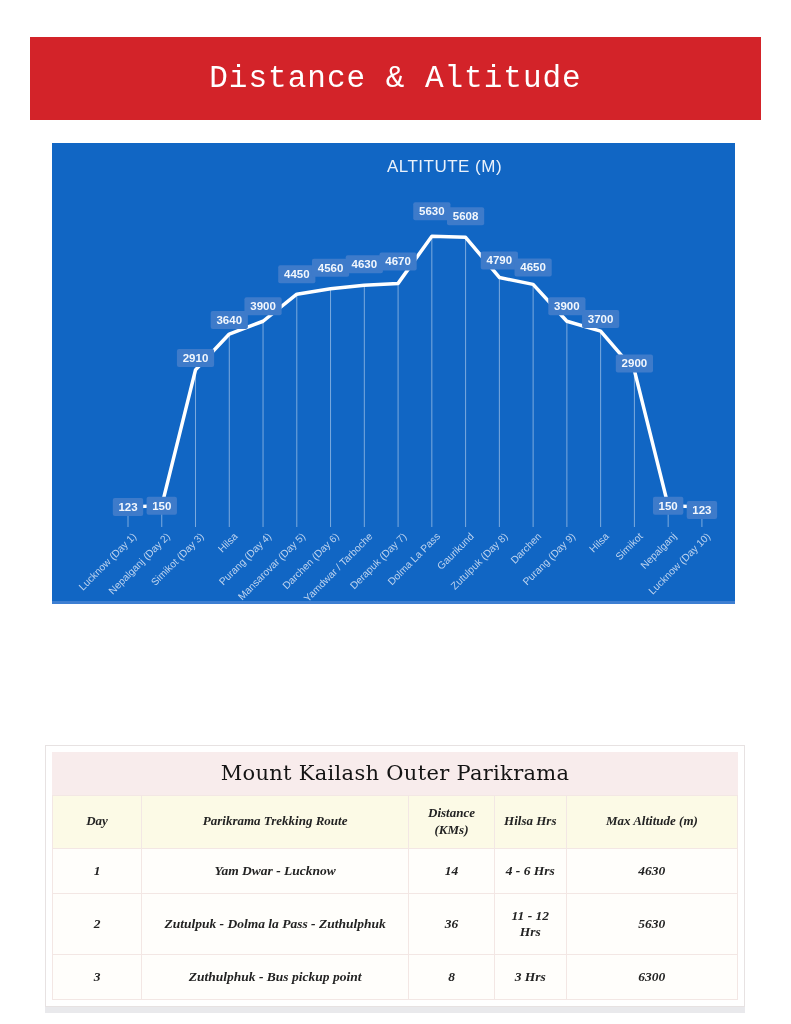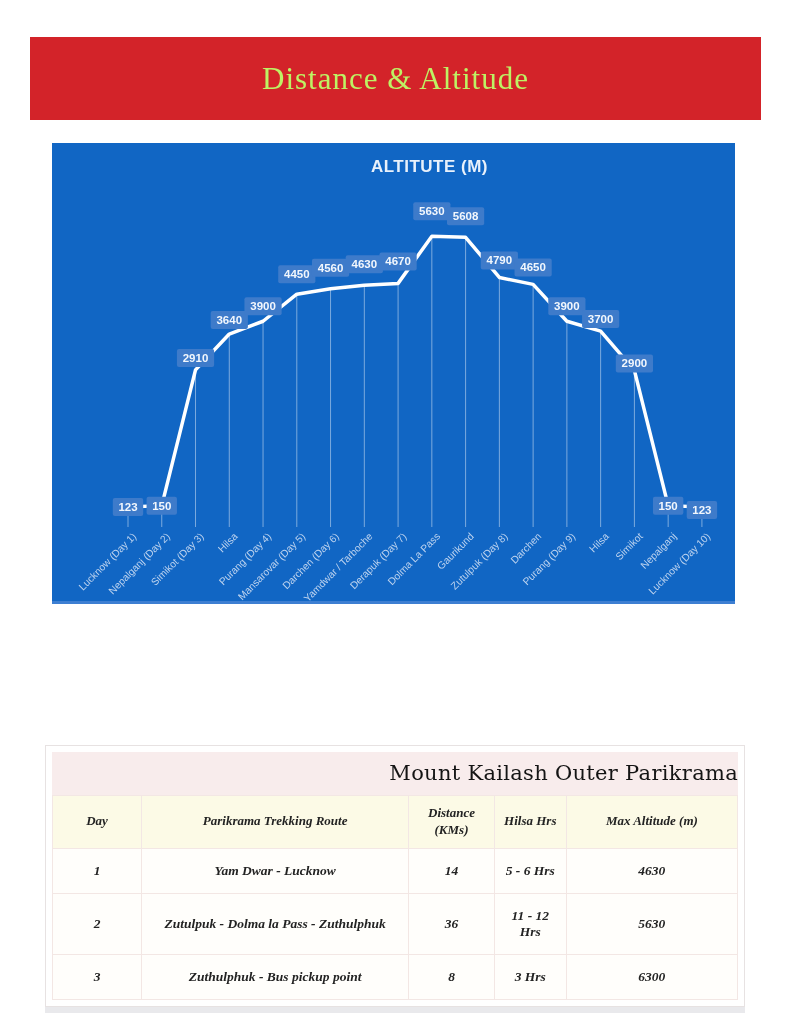--- a/index.html
+++ b/index.html
@@ -10,48 +10,48 @@
     font-family:"Liberation Sans", sans-serif;
     overflow:hidden;
   }
   
   .banner{
     position:absolute;left:30px;top:37px;width:731px;height:83px;
     background:var(--banner-red,#d32329);
     display:flex;align-items:center;justify-content:center;
   }
   .banner-title{
-    font-family:Liberation Serif, serif;
-    font-size:31px;color:#bef264;letter-spacing:1px;
+    font-family:Liberation Mono, monospace;
+    font-size:31px;color:#ffffff;letter-spacing:1px;
   }
   
   .chart{
     position:absolute;left:52px;top:143px;width:683px;height:458px;
     background:var(--chart-bg,#1166c4);
     border-bottom:3px solid var(--chart-edge,#3d7fd2);
     overflow:hidden;
   }
   .chart-title{
-    position:absolute;top:14px;left:0;width:100%;
-    text-align:center;font-size:17px;font-weight:bold;
+    position:absolute;top:14px;left:15px;width:100%;
+    text-align:center;font-size:17px;font-weight:normal;
     letter-spacing:.5px;color:var(--chart-title,#e9f1fb);padding-left:36px;
   }
   .chart svg{position:absolute;left:0;top:0;}
   .chart svg text{font-family:"Liberation Sans", sans-serif;}
   
   .table-card{
     position:absolute;left:45px;top:745px;width:700px;
     box-sizing:border-box;background:#ffffff;padding:6px;
     border:1px solid #e7e2e2;
     box-shadow:0 6px 0 #e9e9ec;
   }
   .table-title{
     background:var(--tbl-title-bg,#f8ecec);
     font-family:"DejaVu Serif", serif;
-    font-size:21px;color:#141414;text-align:right;
+    font-size:21px;color:#141414;text-align:center;
     padding:9px 0 10px 0;letter-spacing:.3px;
   }
   table.trek-table{
     width:100%;border-collapse:collapse;table-layout:fixed;
     background:var(--tbl-row-bg,#fffefb);
   }
   table.trek-table th, table.trek-table td{
     border:1px solid var(--tbl-border,#f3e7e4);
     font-family:"Liberation Serif", serif;
     font-style:italic;font-weight:bold;
@@ -209,21 +209,21 @@
 (KMs)</th>
             <th>Hilsa Hrs</th>
             <th>Max Altitude (m)</th>
           </tr>
       </thead>
       <tbody id="body-rows">
           <tr>
             <td>1</td>
             <td>Yam Dwar - Lucknow</td>
             <td>14</td>
-            <td>5 - 6 Hrs</td>
+            <td>4 - 6 Hrs</td>
             <td>4630</td>
           </tr>
           <tr>
             <td>2</td>
             <td>Zutulpuk - Dolma la Pass - Zuthulphuk</td>
             <td>36</td>
             <td>11 - 12 Hrs</td>
             <td>5630</td>
           </tr>
           <tr>

